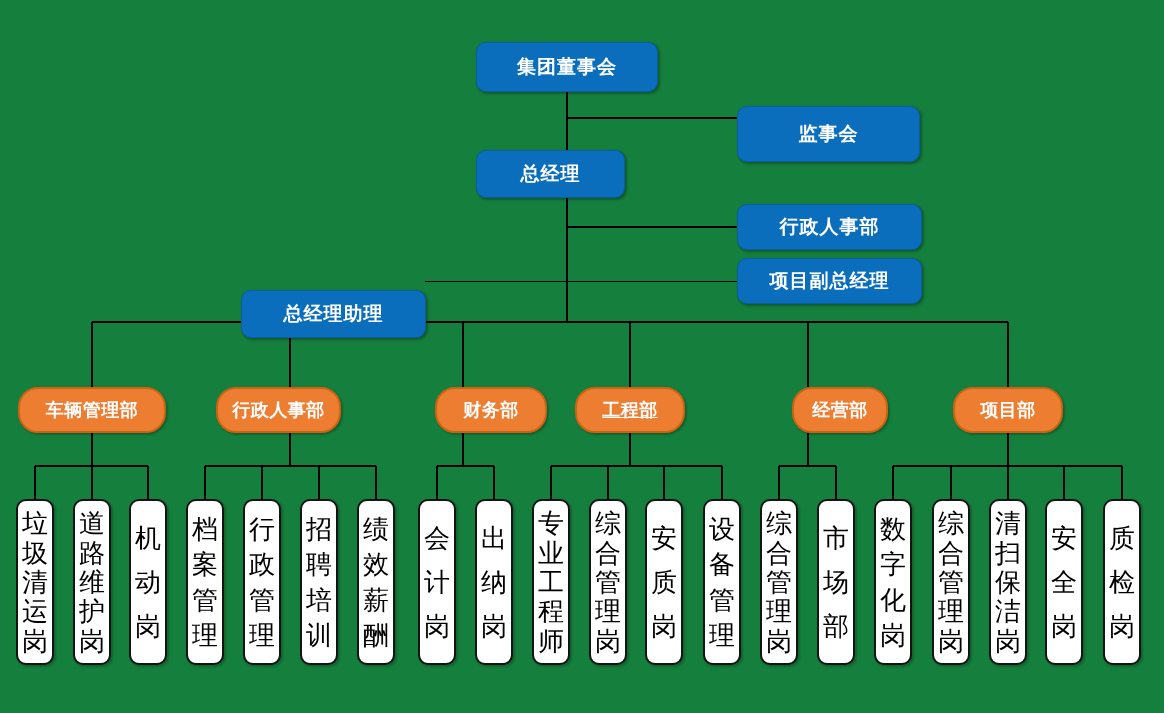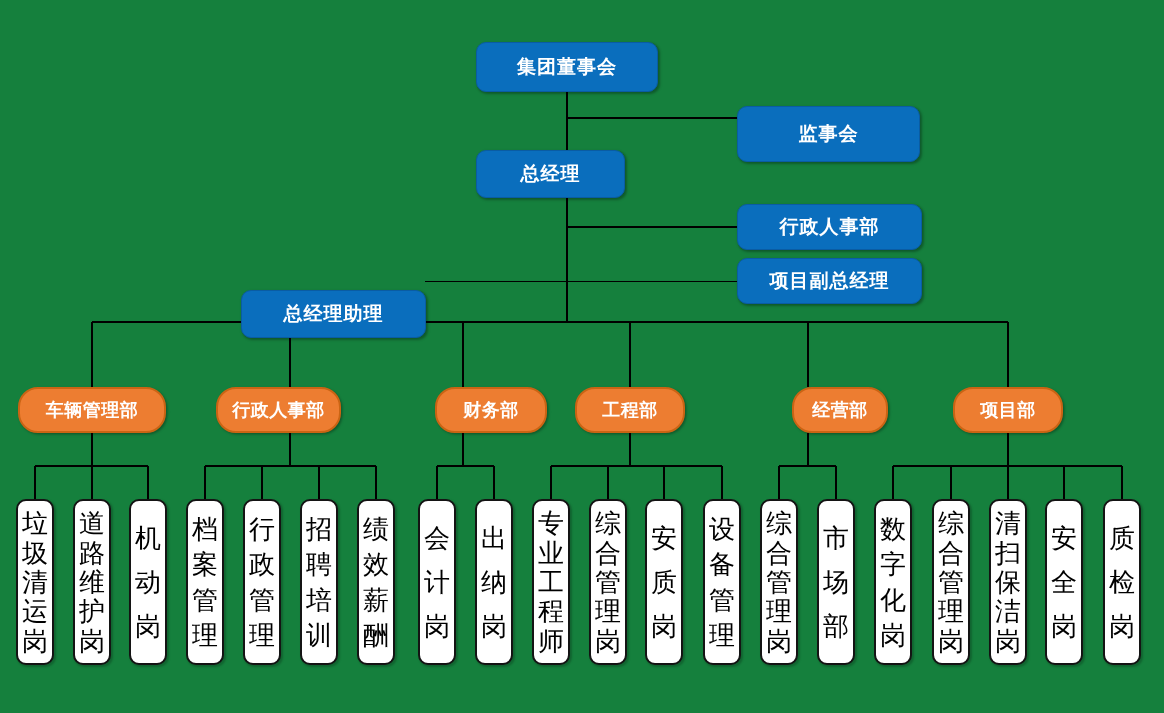--- a/index.html
+++ b/index.html
@@ -160,21 +160,21 @@
       <div class="node pos" style="left: 418px; top: 499px; width: 38px; height: 166px;">
         <span>会</span>
         <span>计</span>
         <span>岗</span>
       </div>
       <div class="node pos" style="left: 475px; top: 499px; width: 38px; height: 166px;">
         <span>出</span>
         <span>纳</span>
         <span>岗</span>
       </div>
-      <div class="node dept" style="left: 575px; top: 387px; width: 110px; height: 46px;">工程部</div>
+      <div class="node dept" style="left: 575px; top: 387px; width: 110px; height: 46px; text-decoration: underline;">工程部</div>
       <div class="node pos" style="left: 532px; top: 499px; width: 38px; height: 166px;">
         <span>专</span>
         <span>业</span>
         <span>工</span>
         <span>程</span>
         <span>师</span>
       </div>
       <div class="node pos" style="left: 589px; top: 499px; width: 38px; height: 166px;">
         <span>综</span>
         <span>合</span>

